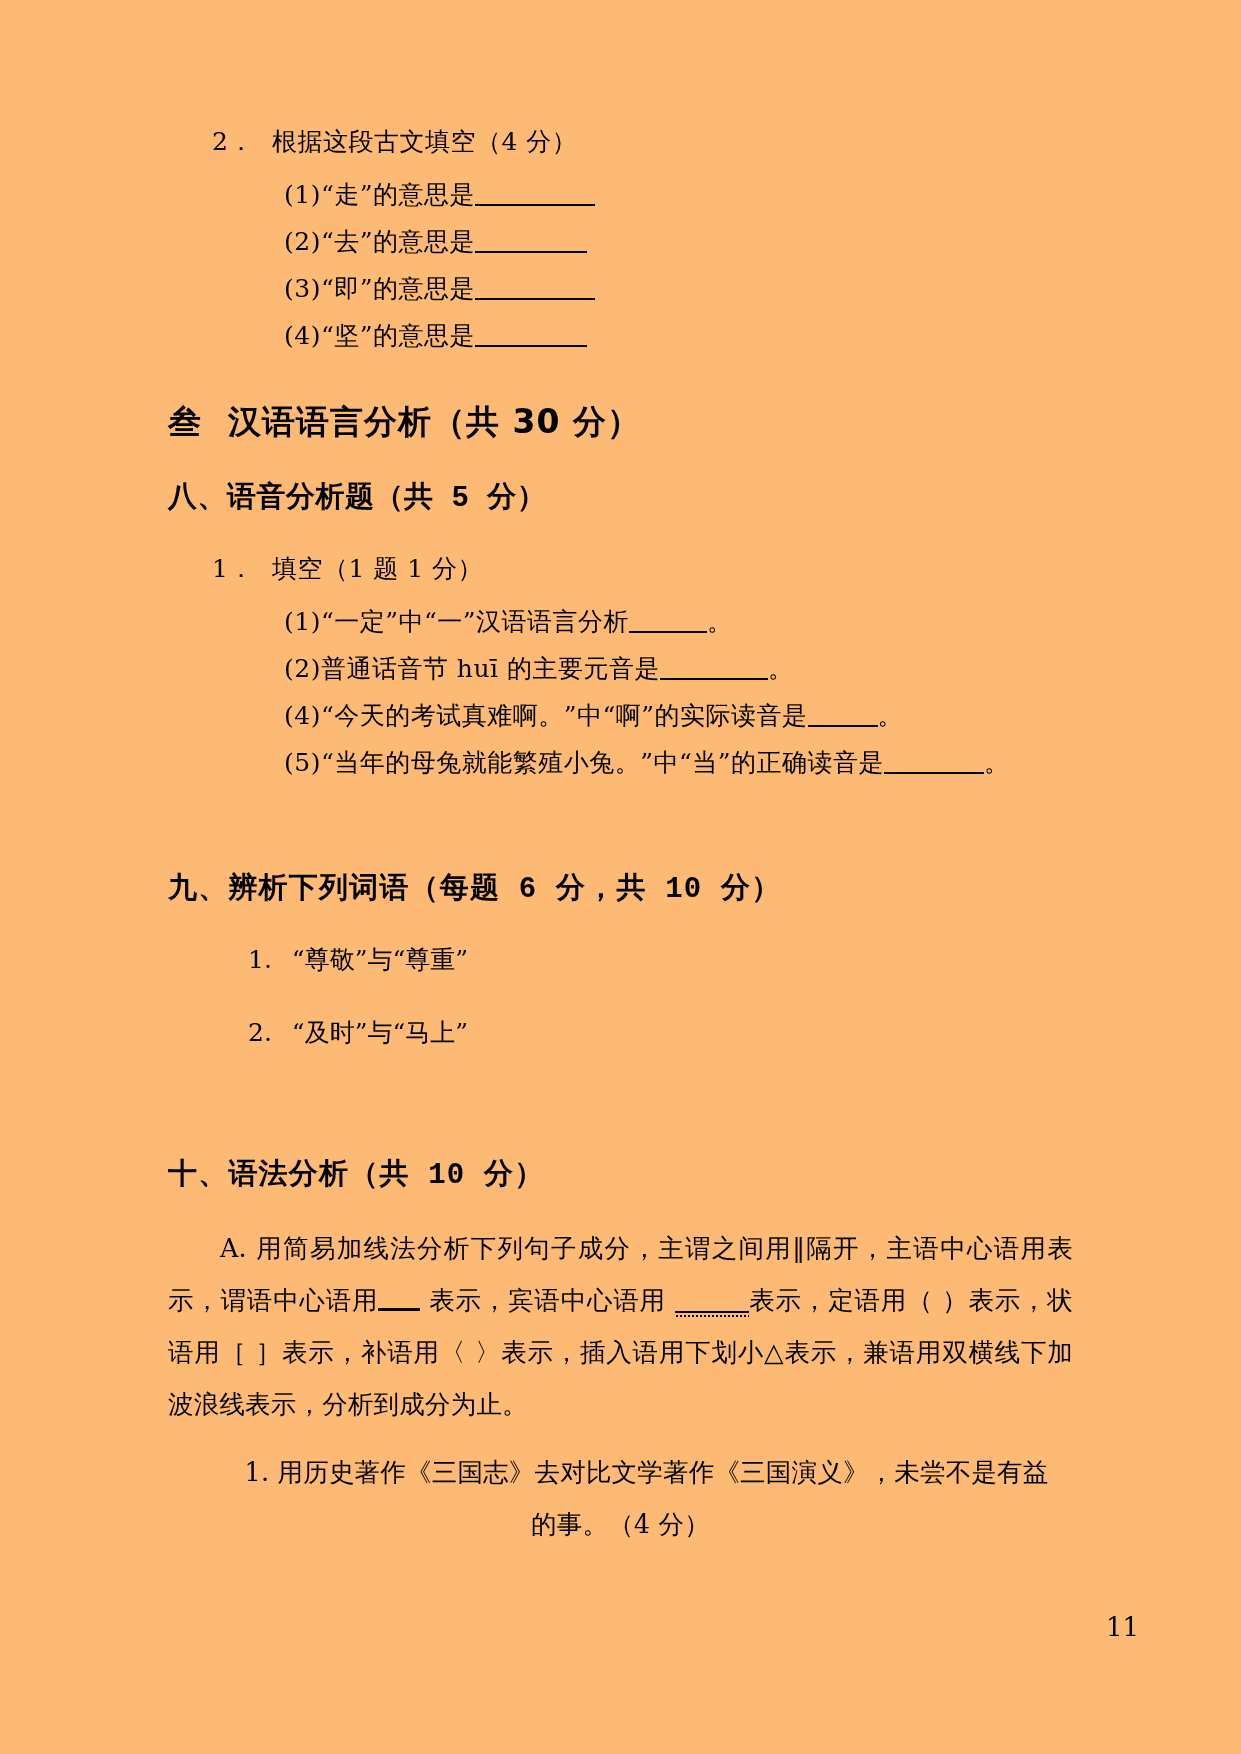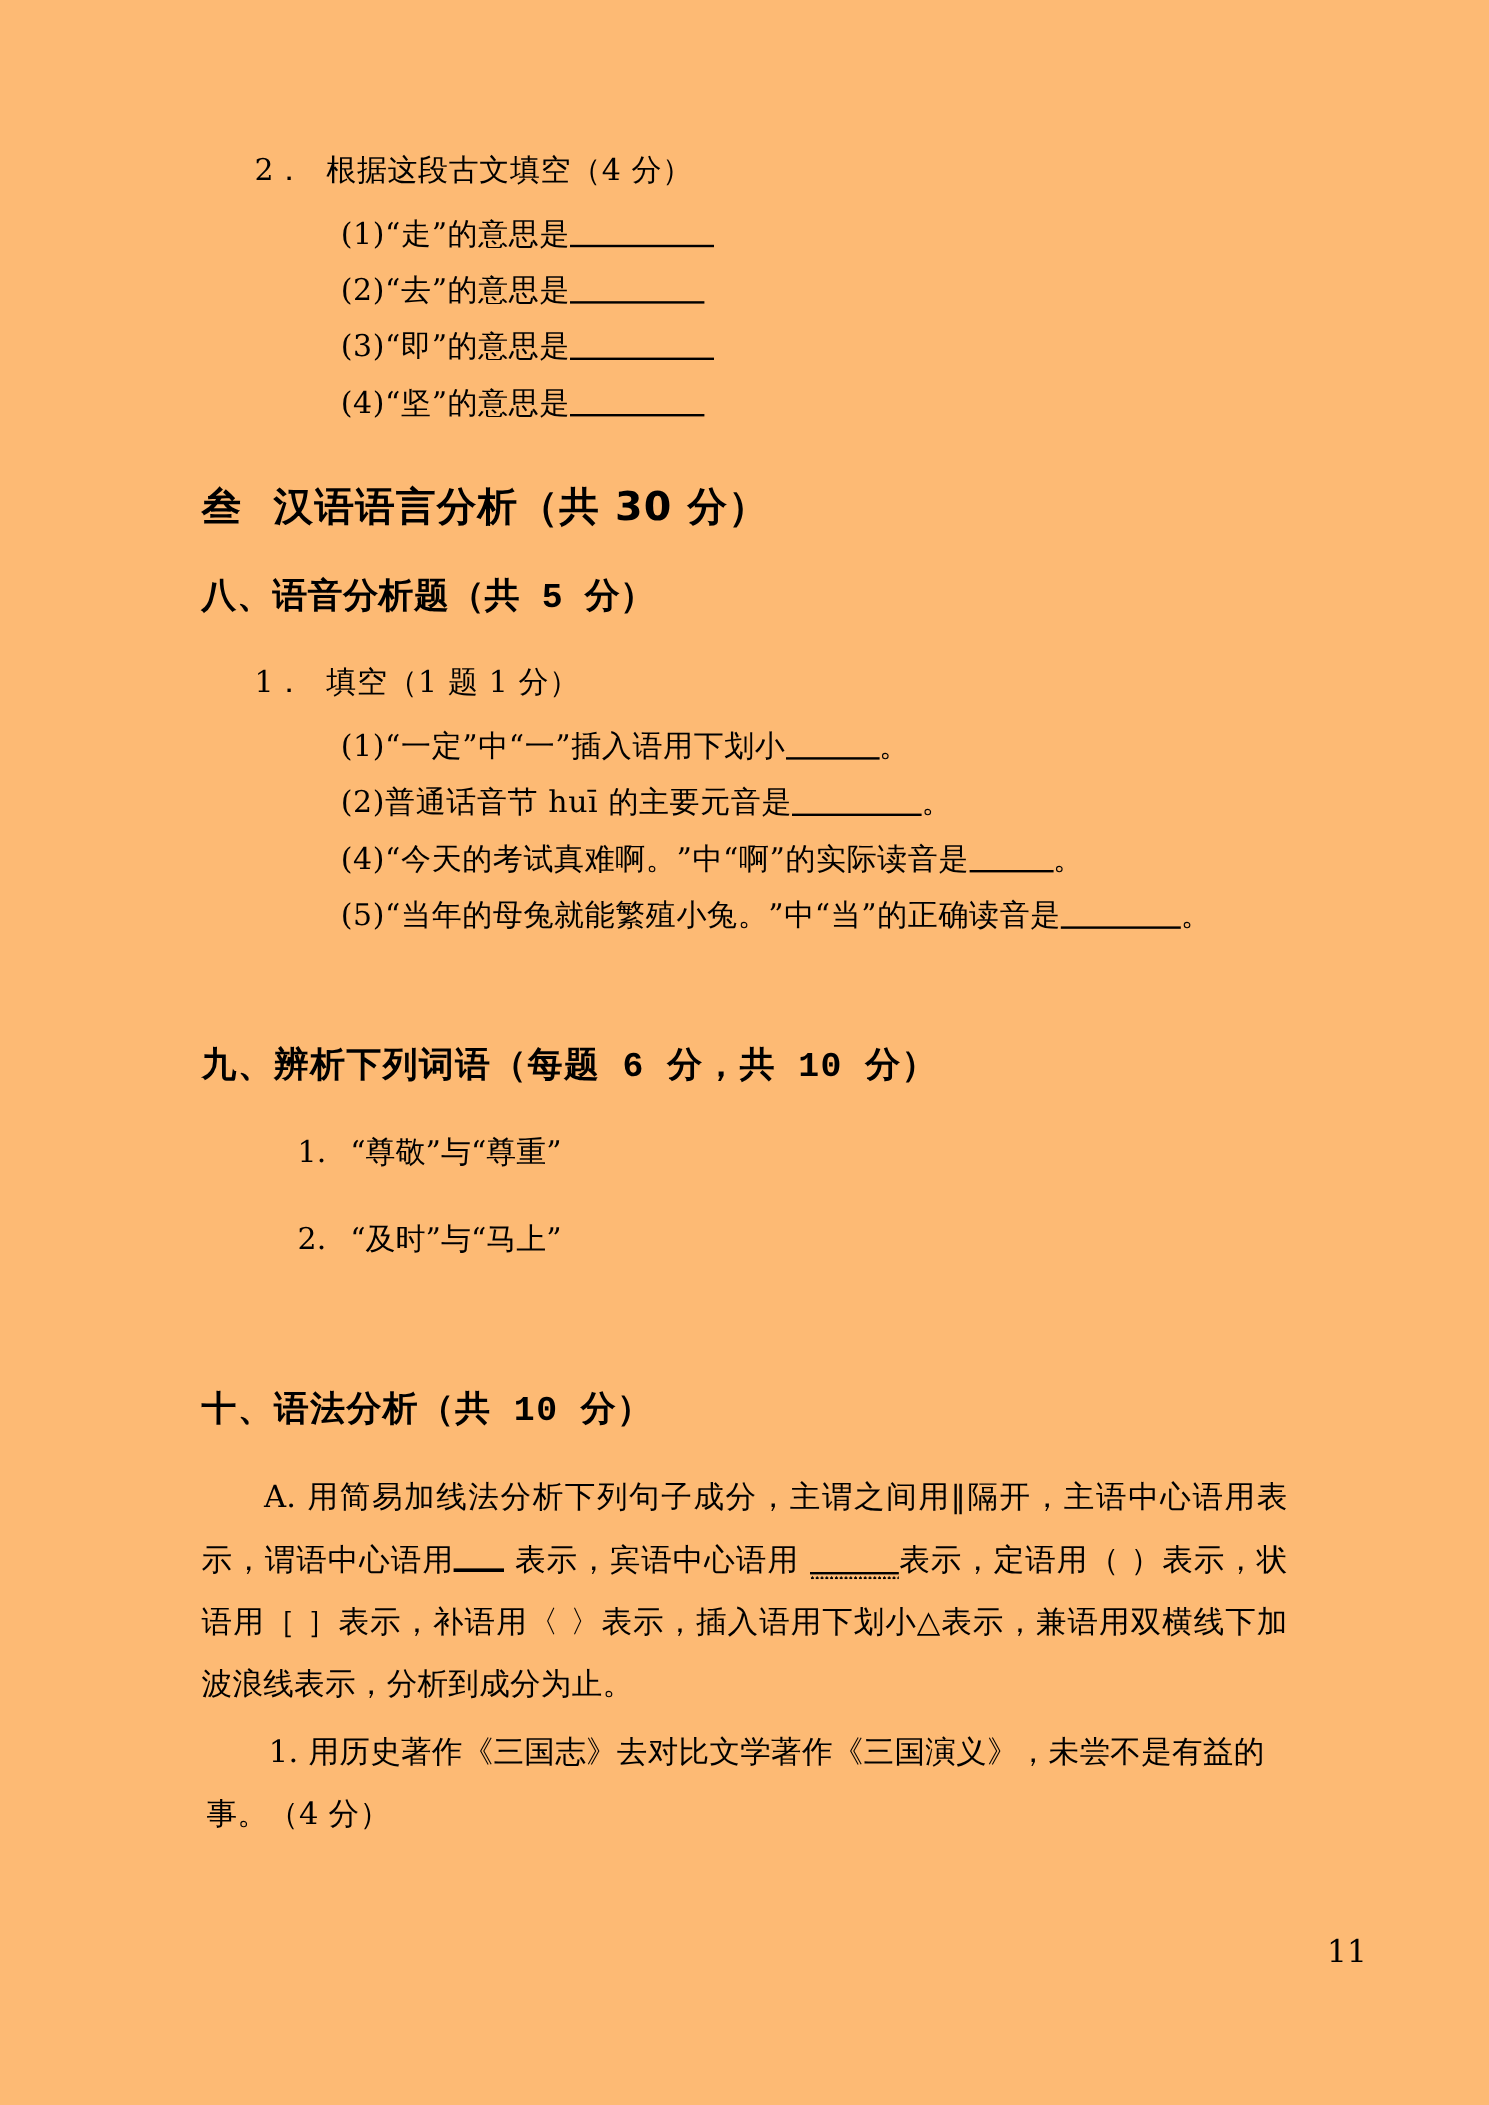--- a/index.html
+++ b/index.html
@@ -124,22 +124,23 @@
     left: 0; right: 0; bottom: -6px;
     height: 5px;
     background-image:
       radial-gradient(circle at 2px 4px, #000 1.1px, transparent 1.3px);
     background-size: 4px 5px;
   }
 
   .q-line {
     font-size: 25.5px;
     line-height: 52px;
-    margin: 4px;
+    margin: 16px;
     letter-spacing: 0.2px;
+    text-align: center;
   }
   .q-line .indent { display: inline-block; width: 52px; }
 
   .spacer-sm { height: 26px; }
   .spacer-md { height: 48px; }
   .spacer-lg { height: 64px; }
 
   .list-q {
     font-size: 25px;
     line-height: 47px;
@@ -190,21 +191,21 @@
 
     <div class="h-section">八、语音分析题（共 5 分）</div>
 
     <div class="spacer-sm"></div>
 
     <div class="num-item item-2">
       <span class="idx">1．</span><span>填空（1 题 1 分）</span>
     </div>
 
     <div class="sub-item blank-sub">
-      <span>(1)</span><span>“一定”中“一”插入语用下划小</span><span class="ul ul-w78"></span><span>。</span>
+      <span>(1)</span><span>“一定”中“一”汉语语言分析</span><span class="ul ul-w78"></span><span>。</span>
     </div>
 
     <div class="sub-item blank-sub">
       <span>(2)</span><span>普通话音节 huī 的主要元音是</span><span class="ul ul-w108"></span><span>。</span>
     </div>
 
 
     <div class="sub-item blank-sub">
       <span>(4)</span><span>“今天的考试真难啊。”中“啊”的实际读音是</span><span class="ul ul-w70"></span><span>。</span>
     </div>

